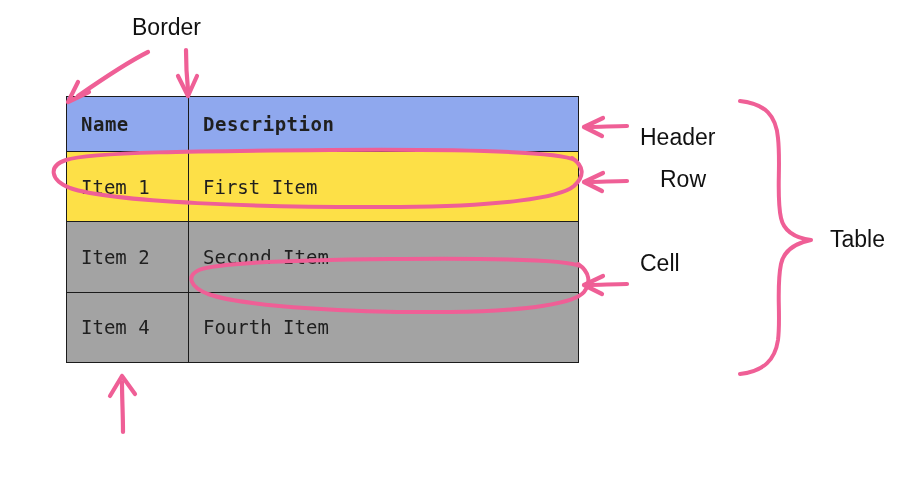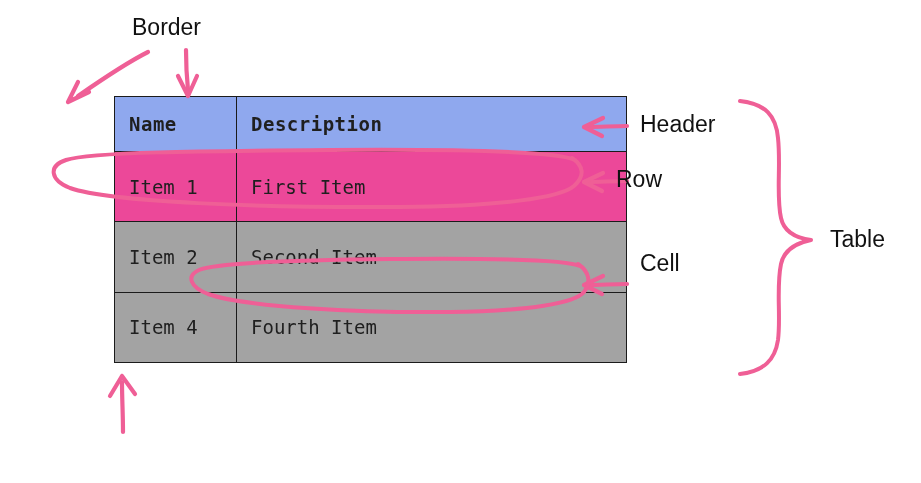--- a/index.html
+++ b/index.html
@@ -19,21 +19,20 @@
     overflow: hidden;
   }
 
   
   .table-wrap {
     position: absolute;
     left: 66px;
     top: 96px;
     width: 512px;
     height: 267px;
-    margin-left: 48px;
   }
   table.anatomy {
     border-collapse: collapse;
     width: 512px;
     height: 267px;
     table-layout: fixed;
     font-family: "DejaVu Sans Mono", "Liberation Mono", monospace;
   }
   table.anatomy th,
   table.anatomy td {
@@ -48,21 +47,21 @@
   }
   table.anatomy thead th {
     background: #8fa8ee;
     font-weight: bold;
     height: 55px;
     letter-spacing: 0.5px;
   }
   table.anatomy tbody td {
     font-weight: normal;
   }
-  table.anatomy tbody tr.odd td  { background: #ec4899; }
+  table.anatomy tbody tr.odd td  { background: #fde047; }
   table.anatomy tbody tr.even td { background: #a3a3a3; }
   col.c-name { width: 122px; }
   col.c-desc { width: 390px; }
 
   
   #annot {
     position: absolute;
     left: 0; top: 0;
     width: 921px;
     height: 483px;
@@ -70,22 +69,22 @@
   }
   .label {
     position: absolute;
     font-family: "Liberation Sans", sans-serif;
     font-size: 23px;
     color: #111111;
     white-space: nowrap;
     line-height: 1;
   }
   .lbl-border { left: 132px; top: 16px; }
-  .lbl-header { left: 640px; top: 113px; }
-  .lbl-row    { left: 616px; top: 168px; }
+  .lbl-header { left: 640px; top: 126px; }
+  .lbl-row    { left: 660px; top: 168px; }
   .lbl-cell   { left: 640px; top: 252px; }
   .lbl-table  { left: 830px; top: 228px; }
   .lbl-column { left: 80px;  top: 445px; }
 </style>
 </head>
 <body>
 
 <div id="canvas">
 
   <div class="table-wrap">

